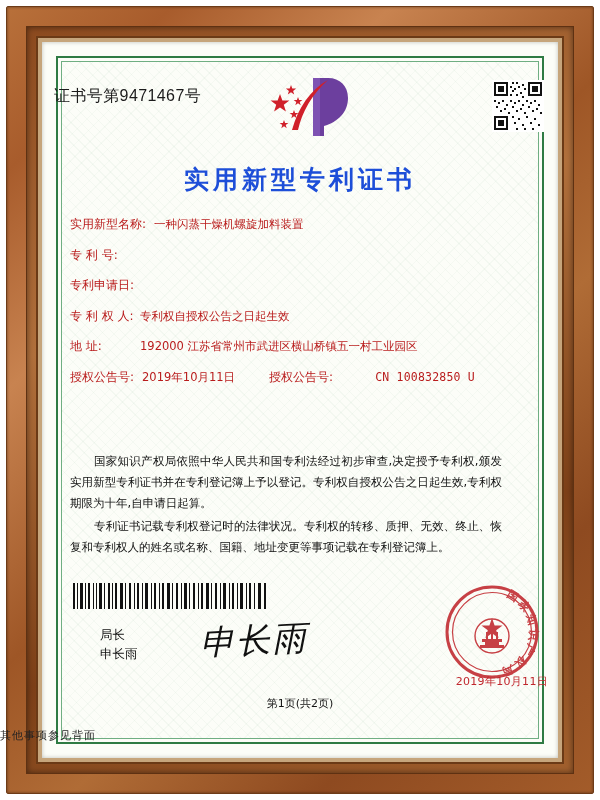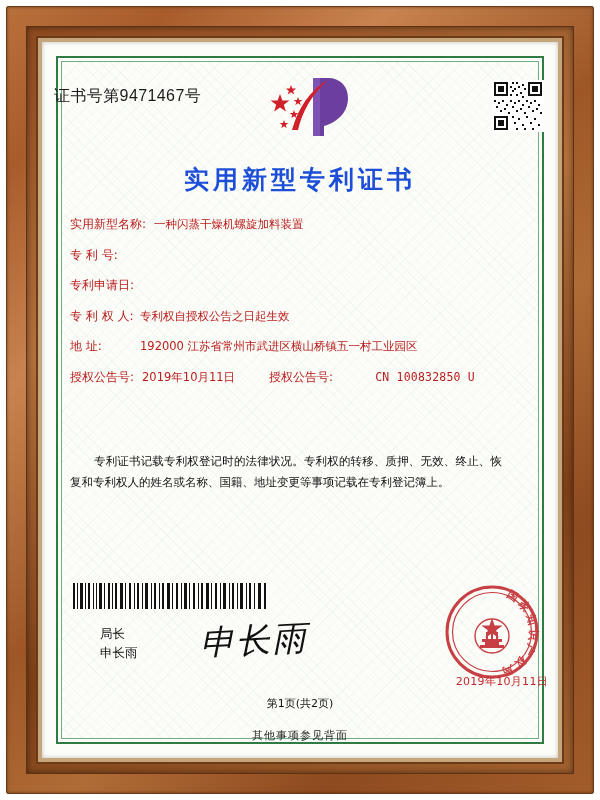--- a/index.html
+++ b/index.html
@@ -177,21 +177,21 @@
     width: 196px; height: 26px;
   }
 
   
   .sign-labels {
     position: absolute;
     left: 100px; top: 626px;
     font-size: 12.5px;
     line-height: 19px;
     color: #111;
-    font-family: Liberation Mono, monospace;
+    font-family: Liberation Sans, sans-serif;
   }
   .signature {
     position: absolute;
     left: 200px; top: 618px;
     font-size: 34px;
     color: #111;
     font-family: "DejaVu Serif", serif;
     font-style: italic;
     letter-spacing: 2px;
     transform: rotate(-3deg);
@@ -217,21 +217,20 @@
     position: absolute;
     left: 0; right: 0; top: 696px;
     text-align: center;
     font-size: 11px;
     color: #111;
     font-family: "DejaVu Sans", "Liberation Sans", sans-serif;
   }
   .footnote {
     position: absolute;
     left: 0; right: 0; top: 728px;
-    text-align: center;
     font-size: 11px;
     color: #222;
     font-family: "DejaVu Sans", "Liberation Sans", sans-serif;
     letter-spacing: 1px;
   }
 </style>
 </head>
 <body>
 
 <div class="frame-outer"></div>
@@ -366,20 +365,21 @@
     </span>
     <span class="half right">
       <span class="lbl">授权公告号:</span>
       <span class="val val-mono">CN 100832850 U</span>
     </span>
   </div>
 
 </div>
 
 <div class="body-text">
+  <p>国家知识产权局依照中华人民共和国专利法经过初步审查,决定授予专利权,颁发实用新型专利证书并在专利登记簿上予以登记。专利权自授权公告之日起生效,专利权期限为十年,自申请日起算。</p>
   <p>专利证书记载专利权登记时的法律状况。专利权的转移、质押、无效、终止、恢复和专利权人的姓名或名称、国籍、地址变更等事项记载在专利登记簿上。</p>
 </div>
 
 <div class="barcode">
   <svg width="196" height="26" viewBox="0 0 196 26" shape-rendering="crispEdges">
     <rect width="196" height="26" fill="#fcfdf8"></rect>
     <g fill="#111">
       <rect x="1" y="0" width="2" height="26"></rect>
         <rect x="5" y="0" width="1" height="26"></rect>
       <rect x="8" y="0" width="3" height="26"></rect>

